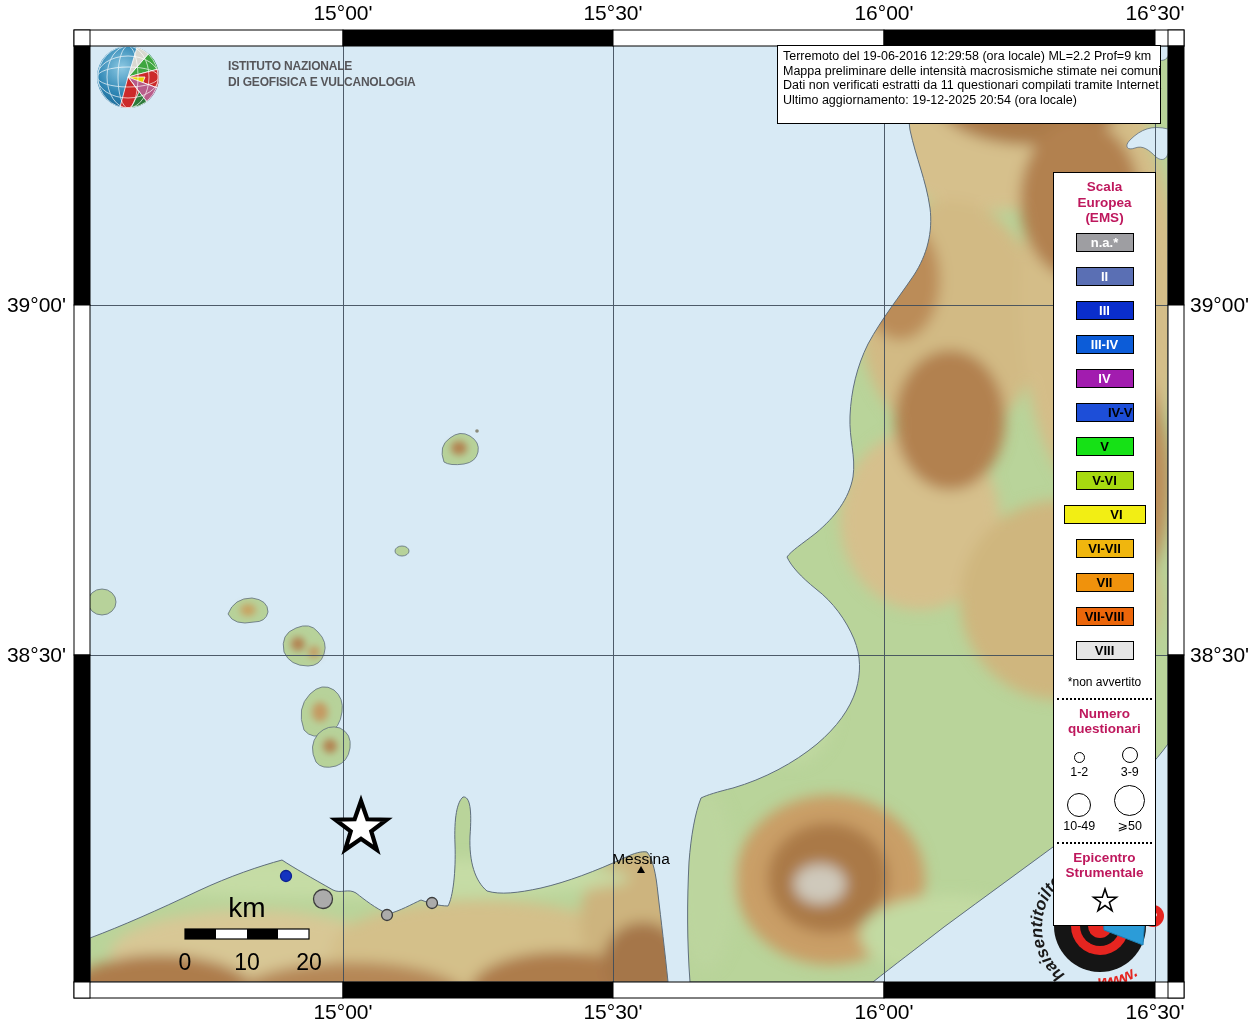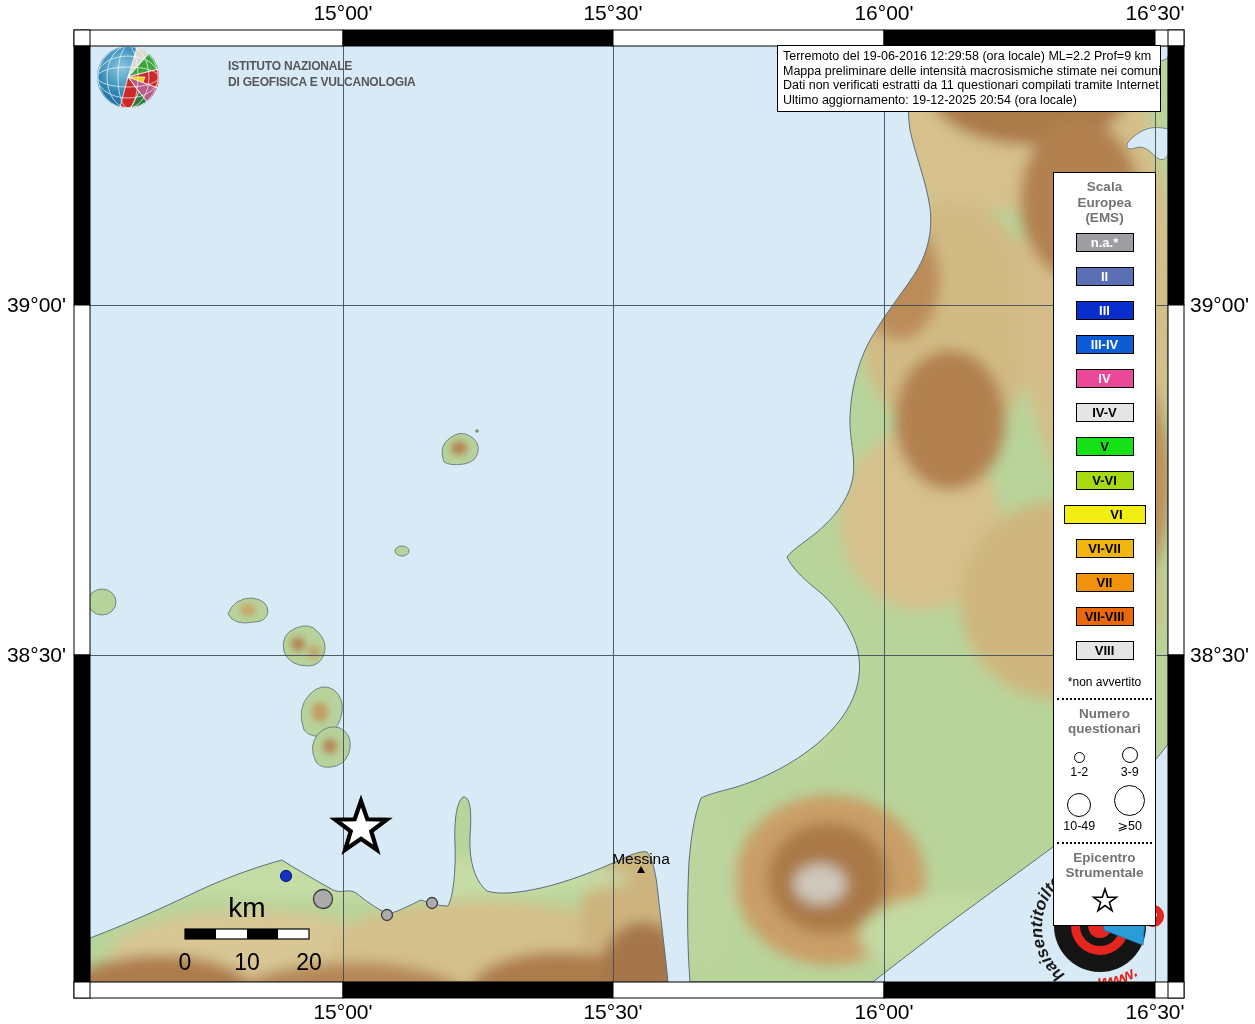--- a/index.html
+++ b/index.html
@@ -7,26 +7,26 @@
          font-family:"Liberation Sans",sans-serif;}
   #map-svg{position:absolute;left:0;top:0;z-index:1;}
 
   .axis-label{position:absolute;z-index:3;font-size:21px;color:#000;white-space:nowrap;}
   .axis-top{top:1px;transform:translateX(-50%);}
   .axis-bottom{top:1000px;transform:translateX(-50%);}
   .axis-left{left:0;width:66px;text-align:right;transform:translateY(-50%);}
   .axis-right{left:1190px;transform:translateY(-50%);}
 
   .title-box{position:absolute;left:777px;top:45px;width:372px;z-index:4;
-             background:#ffffff;border:1px solid #000;padding:3px 5px 4px 5px;}
+             background:#ffffff;border:1px solid #000;padding:3px 5px 16px 5px;}
   .title-box .tline{font-size:12.5px;line-height:14.6px;color:#000;white-space:nowrap;}
 
   .legend{position:absolute;left:1053px;top:172px;width:101px;z-index:4;
           background:#ffffff;border:1px solid #000;padding:6px 0 10px 0;}
-  .legend .ltitle{font-size:13.5px;font-weight:bold;text-align:center;line-height:15.5px;color:#737373;}
+  .legend .ltitle{font-size:13.5px;font-weight:bold;text-align:center;line-height:15.5px;color:#be185d;}
   .chips{margin-top:7px;}
   .chip{width:56px;height:17px;margin:7px auto 15px auto;border:1px solid #000;
         font-size:13px;font-weight:bold;line-height:17px;text-align:center;}
   .footnote{margin-top:8px;font-size:12px;text-align:center;color:#000;}
   .dotsep{border-top:2px dotted #000;margin:9px 3px 6px 3px;height:0;}
   .qgrid{display:flex;flex-wrap:wrap;margin-top:4px;}
   .qcell{width:50%;display:flex;flex-direction:column;align-items:center;justify-content:flex-end;margin-top:6px;}
   .qcircle{display:inline-block;border:1.5px solid #000;border-radius:50%;background:#fff;margin-bottom:2px;}
   .qlabel{font-size:12.5px;color:#000;}
   .legend-star{display:block;margin:6px auto 0 auto;}
@@ -257,22 +257,22 @@
 
   <div class="legend">
     <div class="ltitle">Scala</div>
     <div class="ltitle">Europea</div>
     <div class="ltitle">(EMS)</div>
     <div class="chips">
         <div class="chip" style="background: rgb(158, 158, 162); color: rgb(255, 255, 255);">n.a.*</div>
         <div class="chip" style="background: rgb(90, 111, 180); color: rgb(255, 255, 255);">II</div>
         <div class="chip" style="background: rgb(10, 46, 204); color: rgb(255, 255, 255);">III</div>
         <div class="chip" style="background: rgb(12, 92, 216); color: rgb(255, 255, 255);">III-IV</div>
-        <div class="chip" style="background: #ec4899; color: rgb(255, 255, 255); text-align: center;">IV</div>
-        <div class="chip" style="background: #e5e5e5; color: rgb(0, 0, 0);">IV-V</div>
+        <div class="chip" style="background: #a21caf; color: rgb(255, 255, 255); text-align: center;">IV</div>
+        <div class="chip" style="background: #1d4ed8; color: rgb(0, 0, 0); text-align: right;">IV-V</div>
         <div class="chip" style="background: rgb(22, 225, 22); color: rgb(0, 0, 0);">V</div>
         <div class="chip" style="background: rgb(167, 218, 16); color: rgb(0, 0, 0);">V-VI</div>
         <div class="chip" style="background: rgb(242, 238, 20); color: rgb(0, 0, 0); padding-left: 24px;">VI</div>
         <div class="chip" style="background: rgb(240, 182, 14); color: rgb(0, 0, 0);">VI-VII</div>
         <div class="chip" style="background: rgb(240, 146, 12); color: rgb(0, 0, 0);">VII</div>
         <div class="chip" style="background: rgb(236, 102, 10); color: rgb(0, 0, 0);">VII-VIII</div>
         <div class="chip" style="background: #e5e5e5; color: rgb(0, 0, 0);">VIII</div>
       </div>
     <div class="footnote">*non avvertito</div>
     <div class="dotsep"></div>

